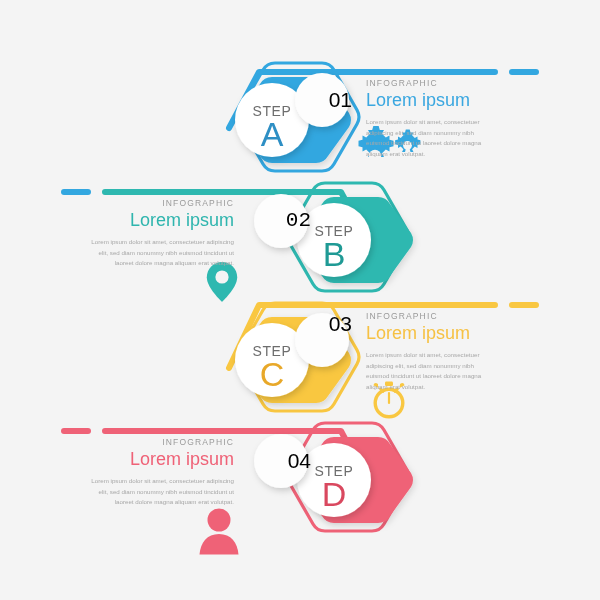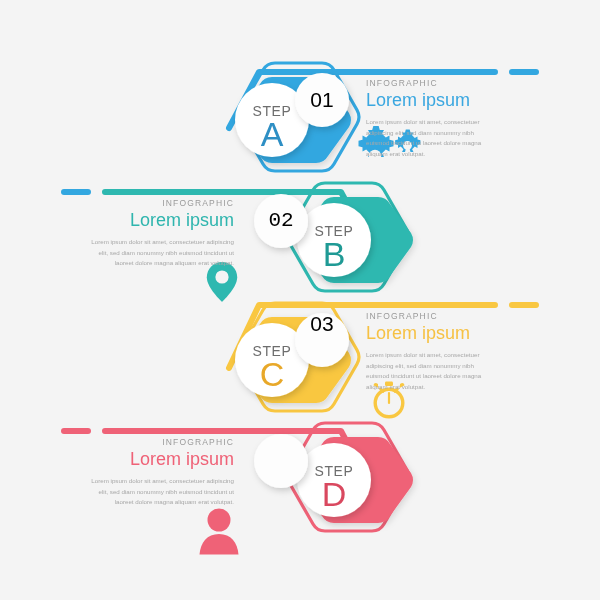--- a/index.html
+++ b/index.html
@@ -74,21 +74,21 @@
     font-family: "Liberation Sans", sans-serif;
   }
   .grp1 .hex-letter { color: #2e8fc4; }
   .grp2 .hex-letter { color: #1f9a95; }
   .grp3 .hex-letter { color: #e8a829; }
   .grp4 .hex-letter { color: #d9485f; }
 
   .badge-num {
     position: absolute;
     font-size: 21px;
-    text-align: center;
+    text-align: right;
     font-family: "Liberation Sans", sans-serif;
     pointer-events: none;
   }
 </style>
 </head>
 <body>
 
 <div id="stage">
 
   <svg class="svg-layer" viewBox="0 0 600 600">
@@ -249,14 +249,15 @@
     <div class="hex-letter">C</div>
   </div>
   <div class="hex-label grp4" style="left:294px; top:463px; width:80px;">
     <div class="hex-step">STEP</div>
     <div class="hex-letter">D</div>
   </div>
 
   <div class="badge-num grp1" style="left:292px; top:88px; width:60px;">01</div>
   <div class="badge-num grp2" style="left:251px; top:209px; width:60px;font-family:Liberation Mono, monospace;">02</div>
   <div class="badge-num grp3" style="left:292px; top:312px; width:60px;">03</div>
+  <div class="badge-num grp4" style="left:251px; top:449px; width:60px;">04</div>
 
 </div>
 
 </body></html>

